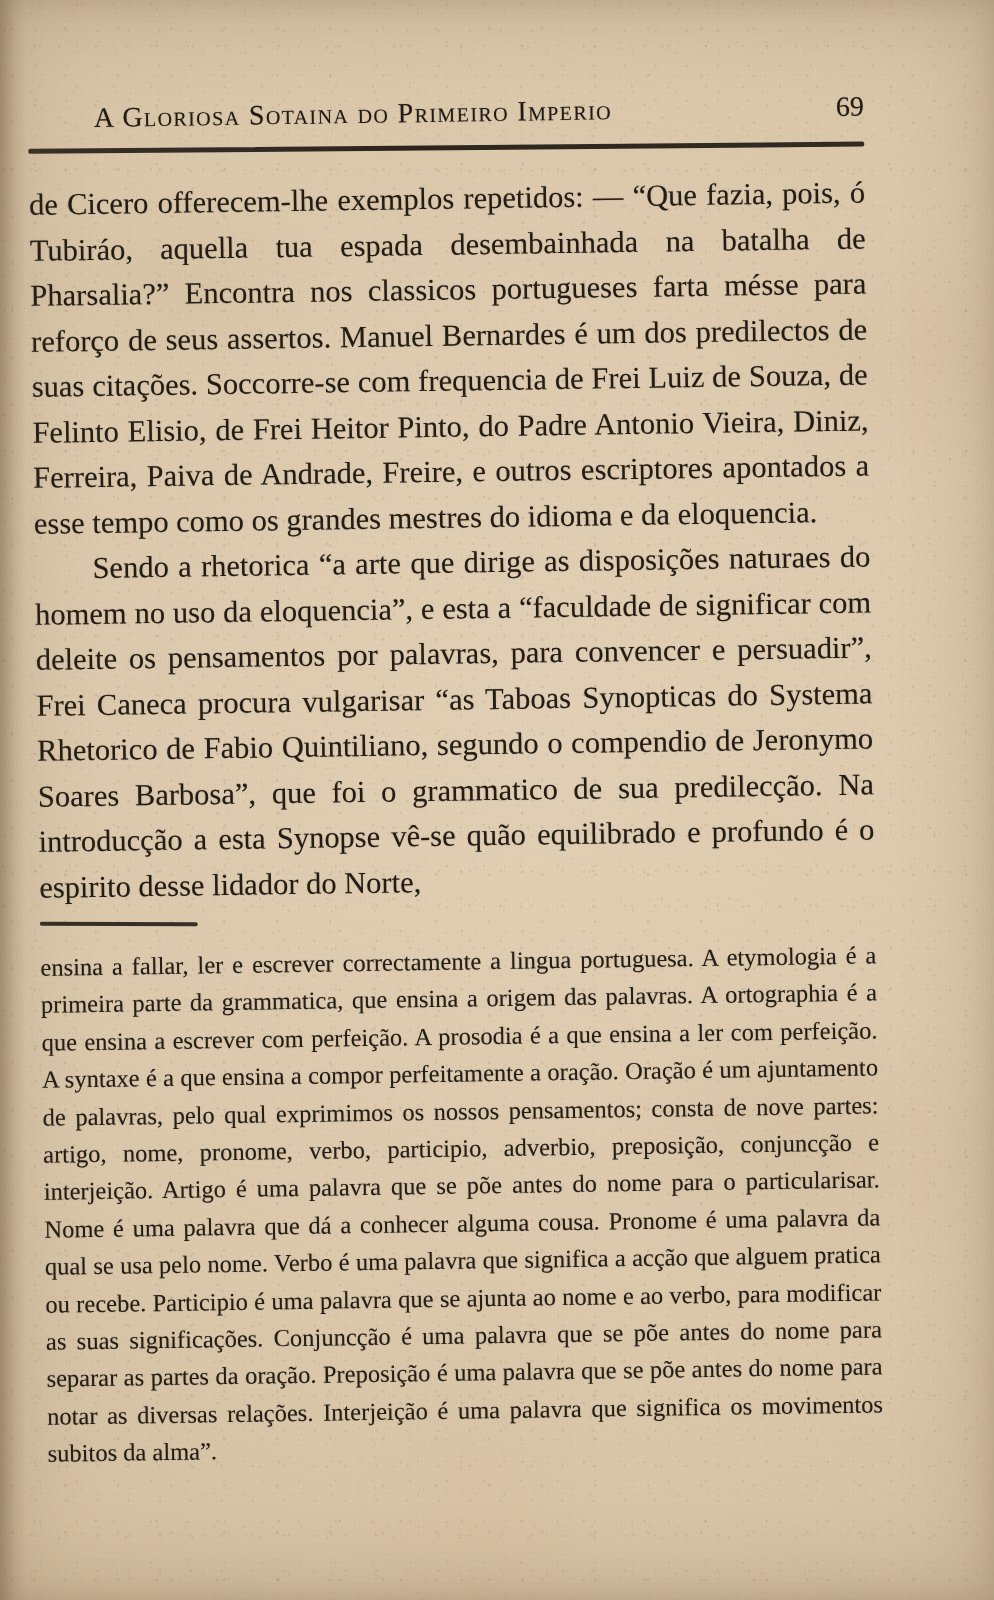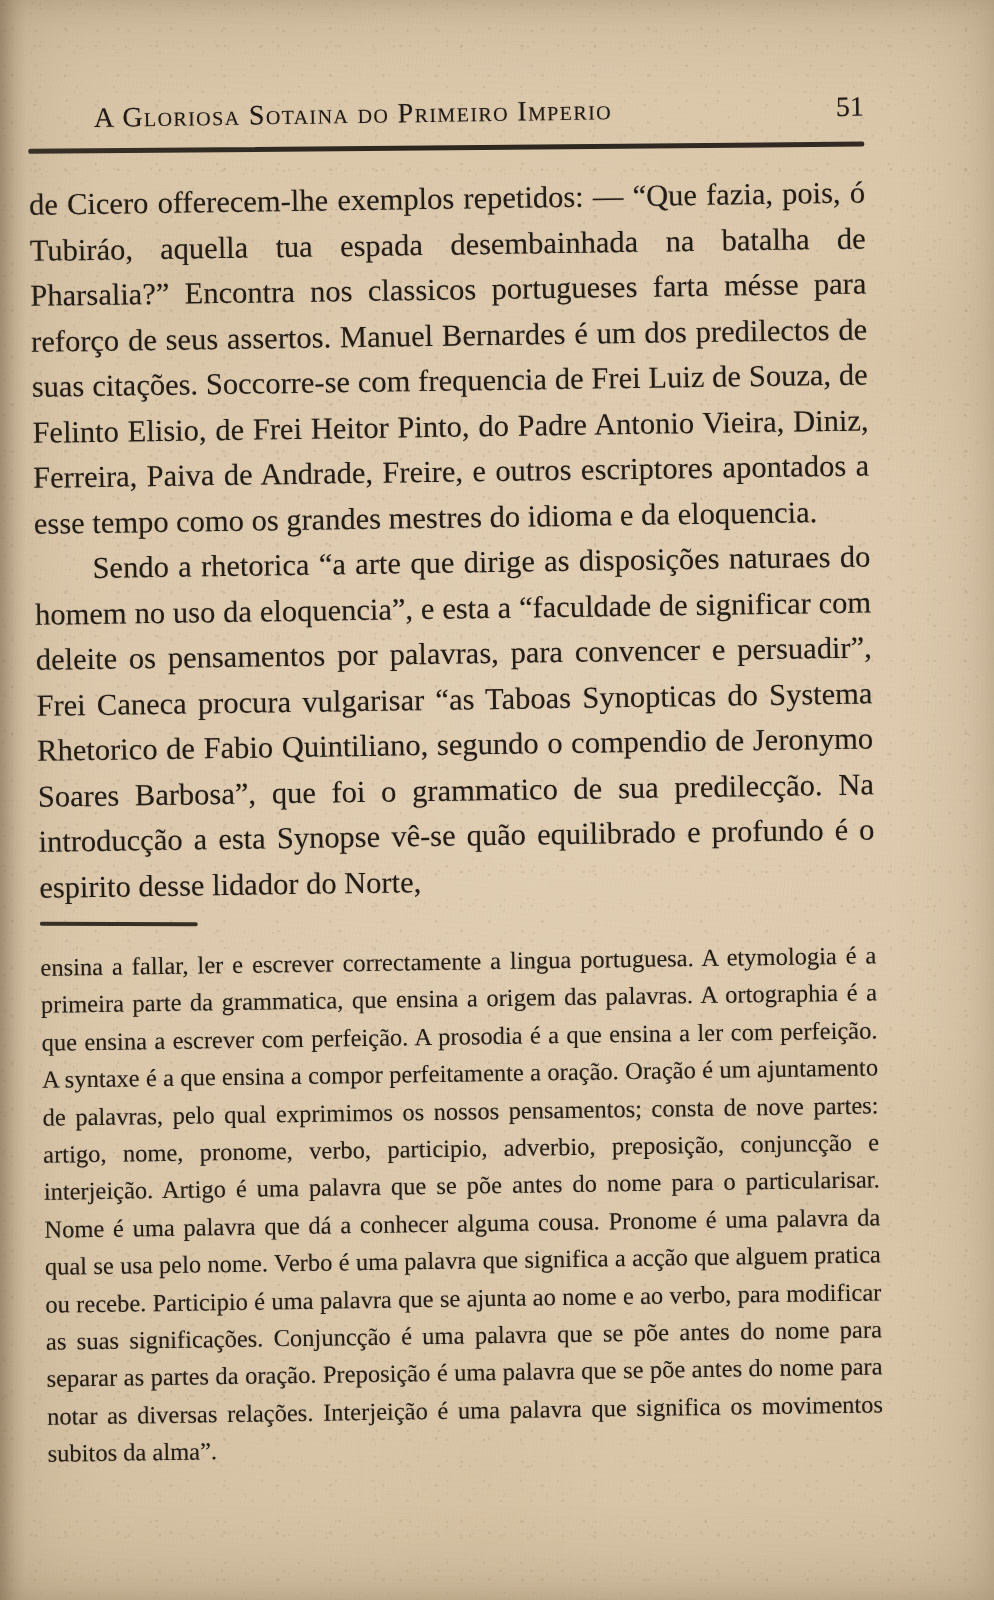--- a/index.html
+++ b/index.html
@@ -174,21 +174,21 @@
   <div class="paper-base"></div>
   <div class="paper-blotch"></div>
   <div class="paper-fiber"></div>
   <div class="paper-grain"></div>
   <div class="binding-shadow"></div>
 
   <div class="type-block">
 
     <div class="header-row">
       <span class="header-title">A Gloriosa Sotaina do Primeiro Imperio</span>
-      <span class="header-folio">51</span>
+      <span class="header-folio">69</span>
     </div>
 
     <div class="header-rule"></div>
 
     <div class="body-block">
       <p class="body-par">de Cicero offerecem-lhe exemplos repetidos: — “Que fazia, pois, ó Tubiráo, aquella tua espada desembainhada na batalha de Pharsalia?” Encontra nos classicos portugueses farta mésse para reforço de seus assertos. Manuel Bernardes é um dos predilectos de suas citações. Soccorre-se com frequencia de Frei Luiz de Souza, de Felinto Elisio, de Frei Heitor Pinto, do Padre Antonio Vieira, Diniz, Ferreira, Paiva de Andrade, Freire, e outros escriptores apontados a esse tempo como os grandes mestres do idioma e da eloquencia.</p>
       <p class="body-par">Sendo a rhetorica “a arte que dirige as disposições naturaes do homem no uso da eloquencia”, e esta a “faculdade de significar com deleite os pensamentos por palavras, para convencer e persuadir”, Frei Caneca procura vulgarisar “as Taboas Synopticas do Systema Rhetorico de Fabio Quintiliano, segundo o compendio de Jeronymo Soares Barbosa”, que foi o grammatico de sua predilecção. Na introducção a esta Synopse vê-se quão equilibrado e profundo é o espirito desse lidador do Norte,</p>
     </div>
 
     <div class="footnote-rule"></div>

